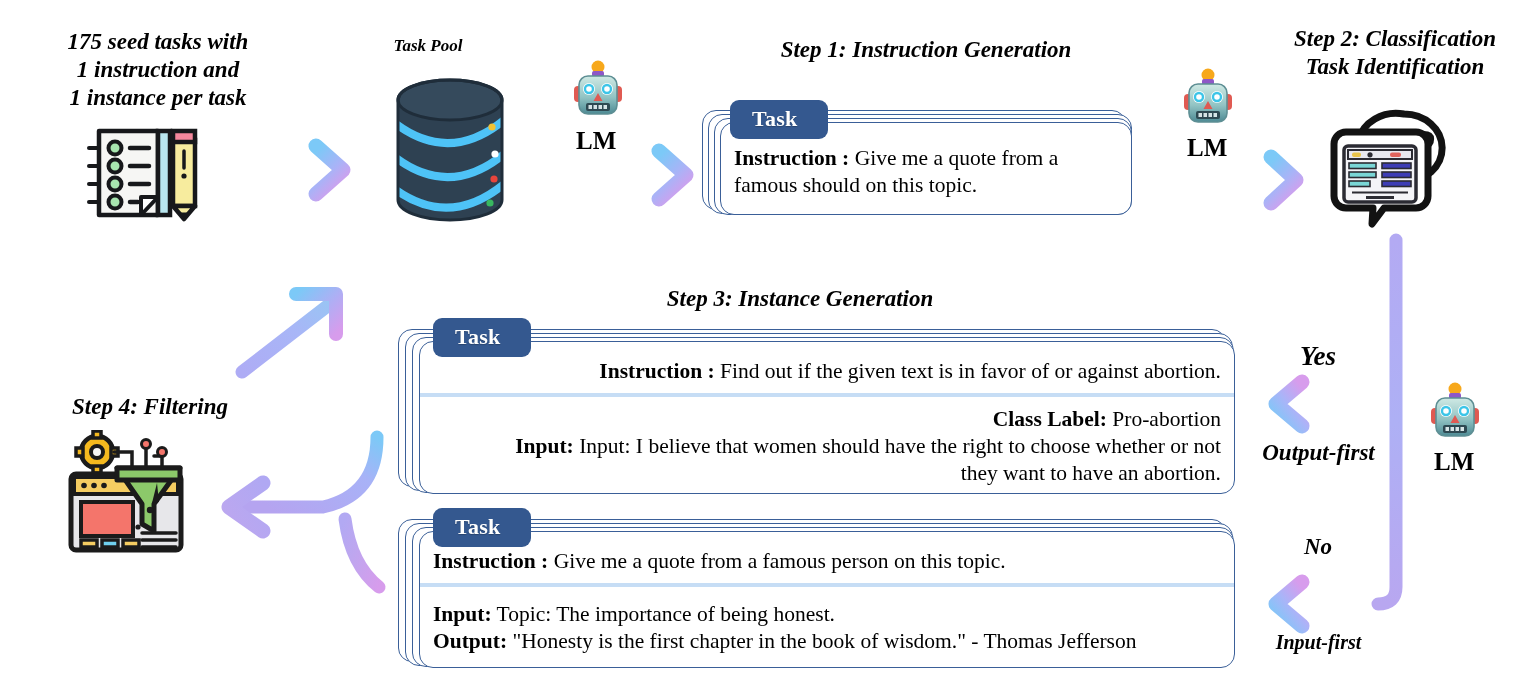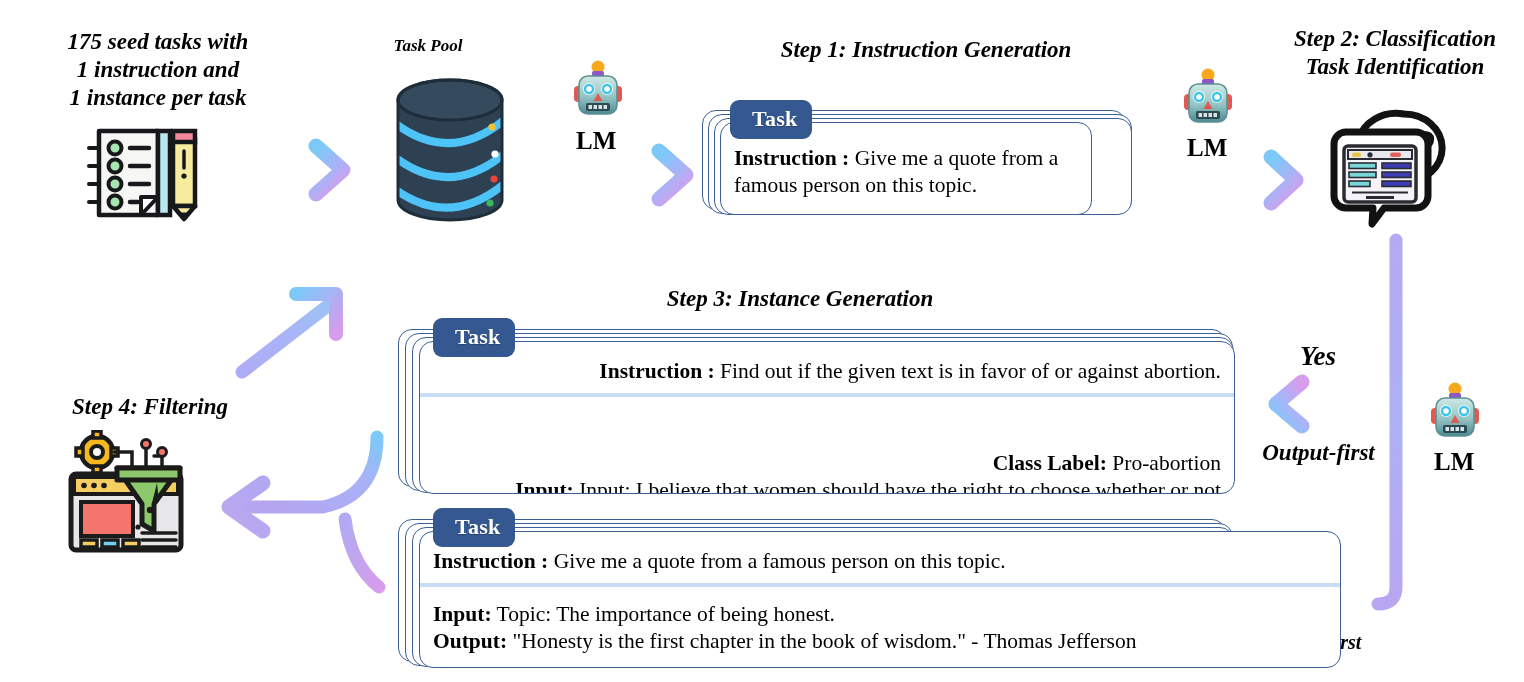--- a/index.html
+++ b/index.html
@@ -45,21 +45,21 @@
     height:4px;background:#c6ddf5;width:100%;
   }
   .tasktag{
     position:absolute;
     background:#34588f;
     color:#ffffff;
     font-weight:bold;
     border-radius:9px;
     font-size:22px;
     line-height:1;
-    padding:8px 14px 9px 22px;
+    padding:8px 30px 9px 22px;
     letter-spacing:0.3px;
     text-shadow:0 1px 1px rgba(0,0,0,.25);
     z-index:6;
   }
   b.lbl{font-weight:bold;}
 
   
   svg.arrow{position:absolute;overflow:visible;}
 
   
@@ -213,24 +213,24 @@
     <polyline points="116,6 143,30 116,54" fill="none" stroke="url(#gA2h)" stroke-width="15" stroke-linecap="round" stroke-linejoin="round"></polyline>
   </svg>
 </div>
 
 <div class="cardwrap" style="left:702px;top:100px;width:430px;height:115px;">
   <div class="cardstack">
     <div class="ghost" style="left:0px;top:10px;width:424px;height:100px;"></div>
     <div class="ghost" style="left:6px;top:14px;width:424px;height:100px;"></div>
     <div class="ghost" style="left:12px;top:18px;width:418px;height:97px;"></div>
   </div>
-  <div class="card" style="left:18px;top:22px;width:372px;height:93px;">
+  <div class="card" style="left:18px;top:22px;width:412px;height:93px;">
     <div class="cardsec" style="padding-top:22px;">
       <b class="lbl">Instruction :</b><span> Give me a quote from a</span><br>
-      <span>famous person on this topic.</span>
+      <span>famous should on this topic.</span>
     </div>
   </div>
   <div class="tasktag" style="left:28px;top:0px;">Task</div>
 </div>
 
 <div class="abs" style="left:1178px;top:68px;width:60px;height:62px;">
   <svg width="60" height="62" viewBox="0 0 60 62">
     <defs>
       <linearGradient id="rob2" x1="0" y1="0" x2="0" y2="1">
         <stop offset="0%" stop-color="#cfe9e4"></stop>
@@ -372,35 +372,36 @@
   <div class="cardstack">
     <div class="ghost" style="left:0px;top:14px;width:828px;height:158px;"></div>
     <div class="ghost" style="left:7px;top:18px;width:828px;height:158px;"></div>
     <div class="ghost" style="left:14px;top:22px;width:822px;height:156px;"></div>
   </div>
   <div class="card" style="left:21px;top:26px;width:816px;height:153px;text-align:right;">
     <div class="cardsec" style="padding-top:16px;padding-bottom:8px;">
       <b class="lbl">Instruction :</b><span> Find out if the given text is in favor of or against abortion.</span>
     </div>
     <div class="divider"></div>
-    <div class="cardsec" style="padding-top:9px;margin-top:44px;">
+    <div class="cardsec" style="padding-top:9px;">
       <b class="lbl">Class Label:</b><span> Pro-abortion</span><br>
       <b class="lbl">Input:</b><span> Input: I believe that women should have the right to choose whether or not</span><br>
+      <span>they want to have an abortion.</span>
     </div>
   </div>
   <div class="tasktag" style="left:35px;top:3px;">Task</div>
 </div>
 
 <div class="cardwrap" style="left:398px;top:505px;width:840px;height:165px;">
   <div class="cardstack">
     <div class="ghost" style="left:0px;top:14px;width:828px;height:143px;"></div>
     <div class="ghost" style="left:7px;top:18px;width:828px;height:143px;"></div>
     <div class="ghost" style="left:14px;top:22px;width:822px;height:140px;"></div>
   </div>
-  <div class="card" style="left:21px;top:26px;width:922px;height:137px;">
+  <div class="card" style="left:21px;top:26px;width:816px;height:137px;">
     <div class="cardsec" style="padding-top:16px;padding-bottom:8px;">
       <b class="lbl">Instruction :</b><span> Give me a quote from a famous person on this topic.</span>
     </div>
     <div class="divider"></div>
     <div class="cardsec" style="padding-top:14px;">
       <b class="lbl">Input:</b><span> Topic: The importance of being honest.</span><br>
       <b class="lbl">Output:</b><span> "Honesty is the first chapter in the book of wisdom." - Thomas Jefferson</span>
     </div>
   </div>
   <div class="tasktag" style="left:35px;top:3px;">Task</div>

